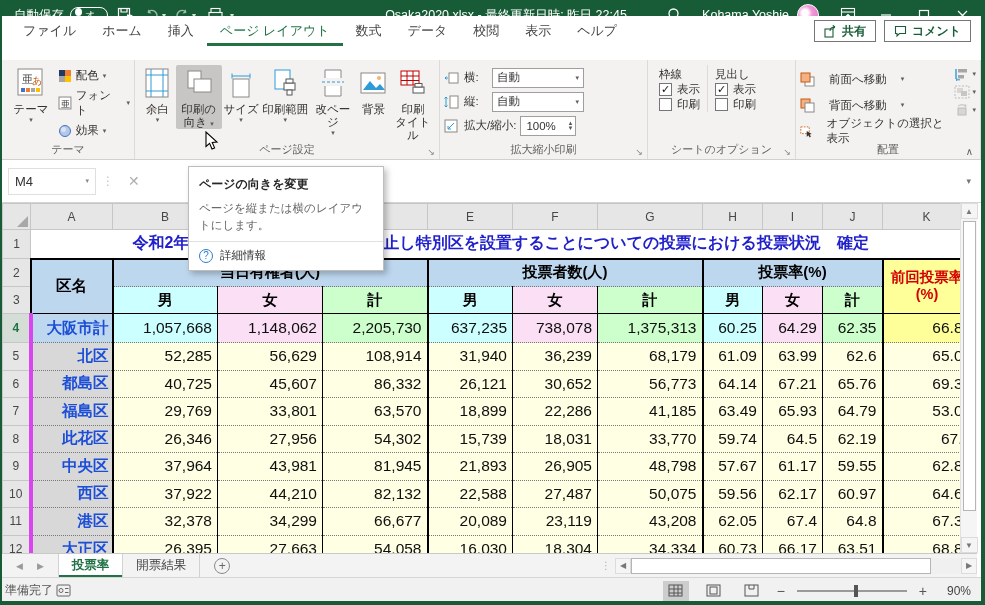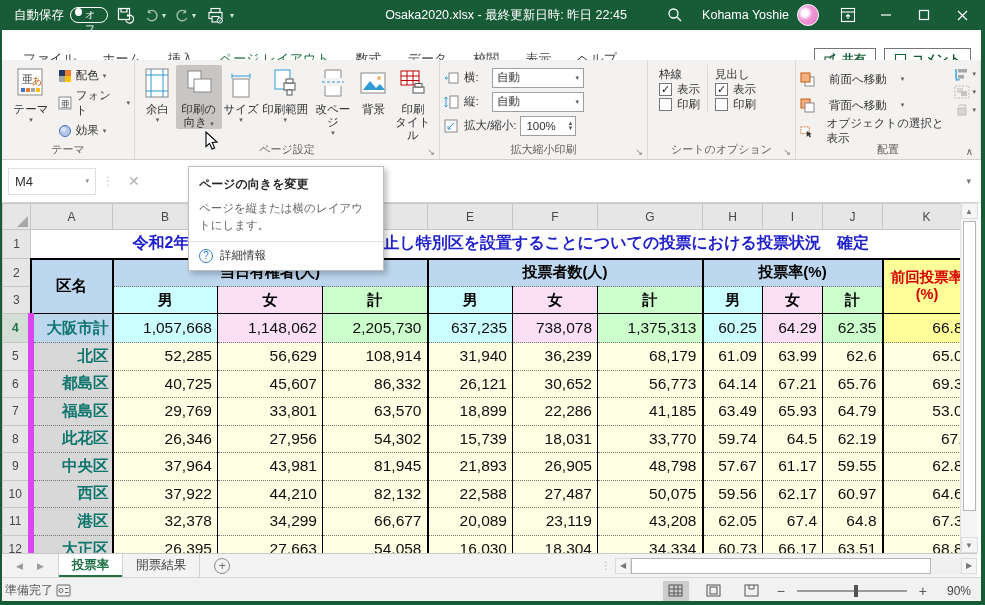--- a/index.html
+++ b/index.html
@@ -15,21 +15,21 @@
   .pill .st{font-size:10px;color:#fff}
   .tbtn{width:26px;height:26px;display:flex;align-items:center;justify-content:center;margin-left:4px}
   .tb-title{position:absolute;left:50%;top:0;height:30px;transform:translateX(-44%);display:flex;align-items:center;white-space:nowrap}
   .tb-right{position:absolute;right:0;top:0;height:30px;display:flex;align-items:center}
   .uname{margin:0 8px;white-space:nowrap}
   .avatar{width:22px;height:22px;border-radius:50%;background:radial-gradient(circle at 35% 40%,#ffffff 18%,#f09ad9 40%,#e06ec0 100%);border:1px solid #fff;margin-right:10px}
   .wctl{width:38px;height:30px;display:flex;align-items:center;justify-content:center}
   .chev{font-size:8px;color:#cfe3d6;margin-left:2px}
 
   
-  .tabrow{position:absolute;left:0;top:44px;right:0;height:30px;background:#fff;display:flex;align-items:stretch;padding-left:8px}
+  .tabrow{position:absolute;left:0;top:16px;right:0;height:30px;background:#fff;display:flex;align-items:stretch;padding-left:8px}
   .rtab{padding:0 13px;font-size:13px;color:#444;display:flex;align-items:center}
   .rtab.active{color:#217346;font-weight:normal;box-shadow:inset 0 -3px 0 #217346}
   .tabrow-right{margin-left:auto;display:flex;align-items:center;gap:8px;padding-right:10px}
   .obtn{height:22px;border:1px solid #767676;background:#fff;color:#185C37;font-size:12px;font-weight:bold;display:flex;align-items:center;gap:5px;padding:0 9px}
 
   
   .ribbon{position:absolute;left:0;top:60px;right:0;height:100px;background:#f3f2f1;border-bottom:1px solid #d2d0ce;display:flex}
   .rgroup{position:relative;height:100%;border-right:1px solid #dddbd9;padding:5px 4px 16px;display:flex;align-items:flex-start}
   .glabel{position:absolute;bottom:2px;left:0;right:0;text-align:center;font-size:11px;color:#605e5c;white-space:nowrap}
   .launcher{position:absolute;bottom:2px;right:4px;font-size:9px;color:#8a8886}
@@ -66,21 +66,21 @@
   .ch,.rh{background:#e6e6e6;border:1px solid #c6c6c6;font-weight:400;font-size:12px;color:#474747;text-align:center;padding:0}
   .hrow th{height:26px}
   .rh.sel{background:#d4ded6;color:#217346;border-right:2px solid #217346;font-weight:bold}
   .corner{position:relative;background:#e6e6e6;border:1px solid #c6c6c6}
   .tri{position:absolute;right:2px;bottom:2px;width:0;height:0;border-left:11px solid transparent;border-bottom:11px solid #a8a8a8}
   .r1 td{height:29px}.r2 td{height:28px}.r3 td{height:27px}.r4 td{height:29px}.rd td{height:27.5px}
   .titlecell{background:#fff;color:#2121cc;font-weight:bold;font-size:16px;text-align:center;white-space:nowrap;overflow:hidden}
   .hcell{font-weight:bold;font-size:15px;text-align:center;color:#000;padding:0}
   .hblue{background:#BDD7EE}
   .prev{color:#d40000;font-size:14.5px;line-height:1.2;white-space:nowrap;overflow:hidden}
-  .ncell{font-weight:bold;font-size:15.5px;text-align:right;padding:0 3px 0 12px;border-left:6px solid #d946ef;color:#0f766e}
+  .ncell{font-weight:bold;font-size:15.5px;text-align:right;padding:0 3px 0 12px;border-left:4px solid #d946ef;color:#1d4ed8}
   .vcell{font-size:15.5px;text-align:right;padding:0 5px 0 0;color:#0f0f0f;white-space:nowrap}
   .kpad{padding-right:8px}
   .bl2{border-left:2px solid #000}.bl1{border-left:1px solid #000}
   .bt2{border-top:2px solid #000}.btd{border-top:1px dotted #777}.bts{border-top:1px solid #000}
   .c-cyan{background:#CCFFFF}.c-pink{background:#FBDFF5}.c-green{background:#CCFFCC}
   .c-yellow{background:#FFFF99}.c-ivory{background:#FFFFE3}.c-gray{background:#D8D8D8}
 
   
   .vscroll{position:absolute;left:958px;top:203px;width:17px;height:350px;background:#f5f5f5;border-left:1px solid #e1e1e1;display:flex;flex-direction:column;align-items:center}
   .sarrow{width:17px;height:16px;display:flex;align-items:center;justify-content:center;font-size:8px;color:#777;background:#f5f5f5;border:1px solid #dcdcdc}

